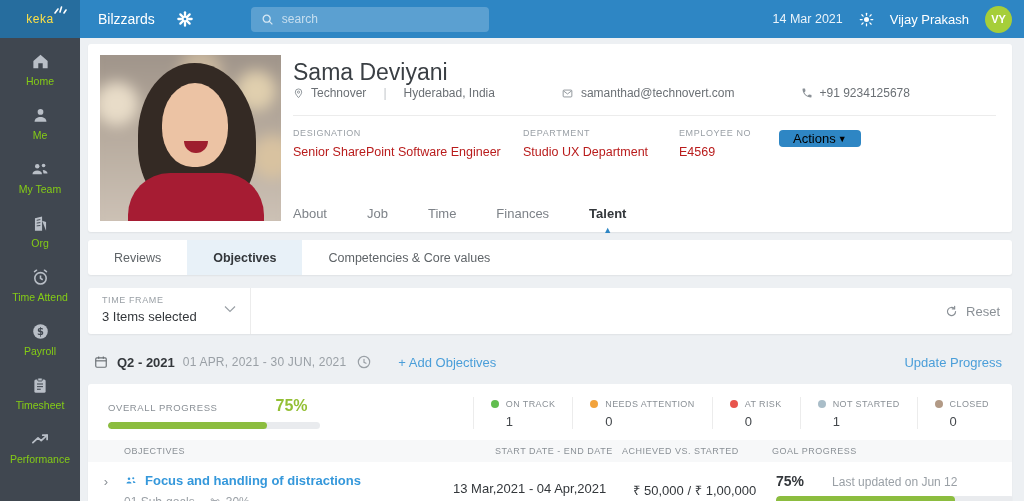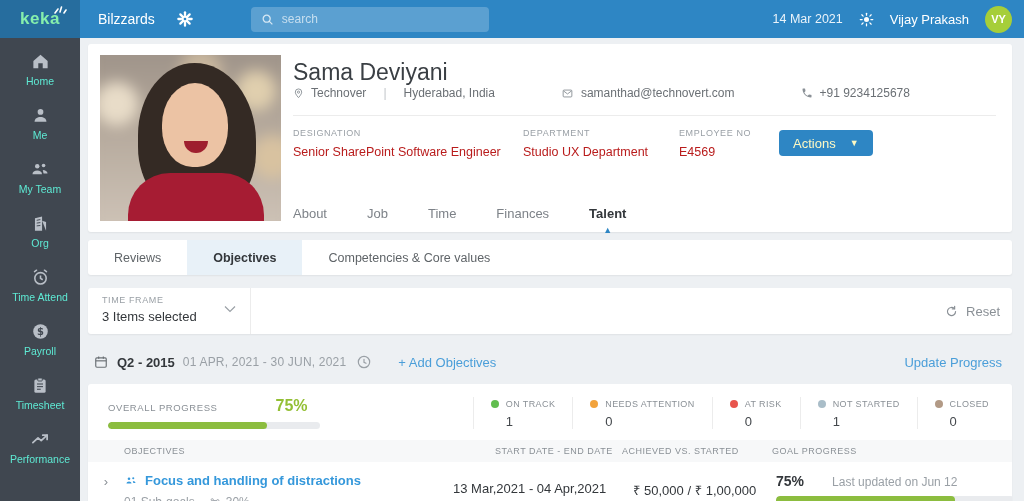--- a/index.html
+++ b/index.html
@@ -2,35 +2,35 @@
 <html><head>
 <meta charset="utf-8">
 <style>
   * { box-sizing: border-box; margin: 0; padding: 0; }
   html,body { width:1024px; height:501px; overflow:hidden; }
   body { font-family:"Liberation Sans", sans-serif; background:#edf0f3; position:relative; color:#3c4043; }
 
   
   .topbar { position:absolute; top:0; left:0; width:1024px; height:38px; background:#2e86c4; display:flex; align-items:center; z-index:5; }
   .logo-box { width:80px; height:38px; background:#266d9e; display:flex; align-items:center; justify-content:center; position:relative; }
-  .logo-text { color:#86efac; font-weight:bold; font-size:17px; letter-spacing:.5px; }
+  .logo-text { color:#fde047; font-weight:normal; font-size:12px; letter-spacing:.5px; }
   .logo-rays { position:absolute; top:5px; right:13px; }
   .workspace { color:#fff; font-size:14px; margin-left:18px; }
   .gear-btn { margin-left:22px; display:flex; align-items:center; cursor:pointer; }
   .search-wrap { margin-left:58px; width:238px; height:25px; background:rgba(255,255,255,.22); border-radius:4px; display:flex; align-items:center; padding:0 10px; }
   .search-wrap input { background:transparent; border:none; outline:none; color:#fff; font-size:12px; margin-left:8px; width:170px; font-family:"Liberation Sans",sans-serif; }
   .search-wrap input::placeholder { color:rgba(255,255,255,.65); }
   .topbar-right { margin-left:auto; display:flex; align-items:center; gap:16px; padding-right:12px; }
   .topbar-date { color:#eaf3fa; font-size:12.5px; }
   .topbar-user { color:#fff; font-size:13px; }
   .avatar { width:27px; height:27px; border-radius:50%; background:#a6ce39; color:#fff; font-size:11px; font-weight:bold; display:flex; align-items:center; justify-content:center; }
 
   
   .sidebar { position:absolute; top:38px; left:0; width:80px; height:463px; background:#404750; display:flex; flex-direction:column; align-items:center; padding-top:14px; gap:13px; }
-  .side-item { width:72px; min-height:41px; display:flex; flex-direction:column; align-items:center; justify-content:flex-start; cursor:pointer; color:#5eead4; }
+  .side-item { width:72px; min-height:41px; display:flex; flex-direction:column; align-items:center; justify-content:flex-start; cursor:pointer; color:#84cc16; }
   .side-item svg { display:block; }
   .side-label { font-size:10.5px; margin-top:4px; text-align:center; line-height:1.15; max-width:66px; }
 
   
   .content { position:absolute; top:38px; left:80px; width:944px; height:463px; padding:6px 12px 0 8px; }
   .card { background:#fff; border-radius:3px; box-shadow:0 1px 2px rgba(0,0,0,.06); }
 
   
   .profile-card { height:188px; position:relative; margin-bottom:8px; }
   .photo { position:absolute; left:12px; top:11px; width:181px; height:166px; overflow:hidden; background:#b9aca0; }
@@ -53,21 +53,21 @@
   .contact-gap { width:66px; }
   .profile-divider { border-top:1px solid #ececec; margin-top:15px; }
   .fields-row { display:flex; align-items:flex-start; margin-top:12px; }
   .field { }
   .f-designation { width:230px; }
   .f-department { width:156px; }
   .f-reporting { width:176px; }
   .f-empno { width:92px; }
   .field-label { font-size:9px; letter-spacing:.6px; color:#9aa0a6; }
   .field-value { font-size:12.5px; color:#b91c1c; margin-top:7px; }
-  .actions-btn { margin-left:8px; margin-top:2px; background:#2e86c4; color:#fef9c3; border:none; border-radius:4px; height:26px; padding:0 14px; font-size:13px; display:flex; align-items:center; gap:14px; cursor:pointer; font-family:"Liberation Sans",sans-serif; }
+  .actions-btn { margin-left:8px; margin-top:2px; background:#2e86c4; color:#000000; border:none; border-radius:4px; height:17px; padding:0 14px; font-size:13px; display:flex; align-items:center; gap:2px; cursor:pointer; font-family:"Liberation Sans",sans-serif; }
   .actions-caret { font-size:9px; }
   .profile-tabs { position:absolute; bottom:0; left:205px; display:flex; gap:40px; }
   .ptab { font-size:13px; color:#7d8288; padding-bottom:11px; position:relative; cursor:pointer; }
   .ptab.active { color:#33373b; font-weight:bold; }
   .ptab .tri { position:absolute; left:50%; transform:translateX(-50%); bottom:-3px; color:#2e86c4; font-size:9px; }
 
   
   .subtab-card { height:35px; display:flex; align-items:stretch; margin-bottom:13px; overflow:hidden; }
   .subtab { display:flex; align-items:center; padding:0 26px; font-size:12.5px; color:#5f6468; cursor:pointer; }
   .subtab.active { background:#e8f1f8; color:#33373b; font-weight:bold; }
@@ -351,21 +351,21 @@
     </div>
   </section>
 
   <div class="period-row">
     <svg width="14" height="14" viewBox="0 0 24 24" fill="none" stroke="#6b7075" stroke-width="2">
         <rect x="3" y="5" width="18" height="16" rx="2"></rect>
         <line x1="3" y1="10" x2="21" y2="10"></line>
         <line x1="8" y1="2.5" x2="8" y2="6.5"></line>
         <line x1="16" y1="2.5" x2="16" y2="6.5"></line>
       </svg>
-    <span class="q-title">Q2 - 2015</span>
+    <span class="q-title">Q2 - 2021</span>
     <span class="q-range">01 APR, 2021 - 30 JUN, 2021</span>
     <button class="history-btn">
       <svg width="16" height="16" viewBox="0 0 24 24" fill="none" stroke="#9aa0a6" stroke-width="1.8" stroke-linecap="round">
           <circle cx="12" cy="12" r="8.5"></circle>
           <polyline points="12 8 12 12.5 15 14"></polyline>
         </svg>
     </button>
     <a class="add-obj">+ Add Objectives</a>
     <a class="update-progress">Update Progress</a>
   </div>

